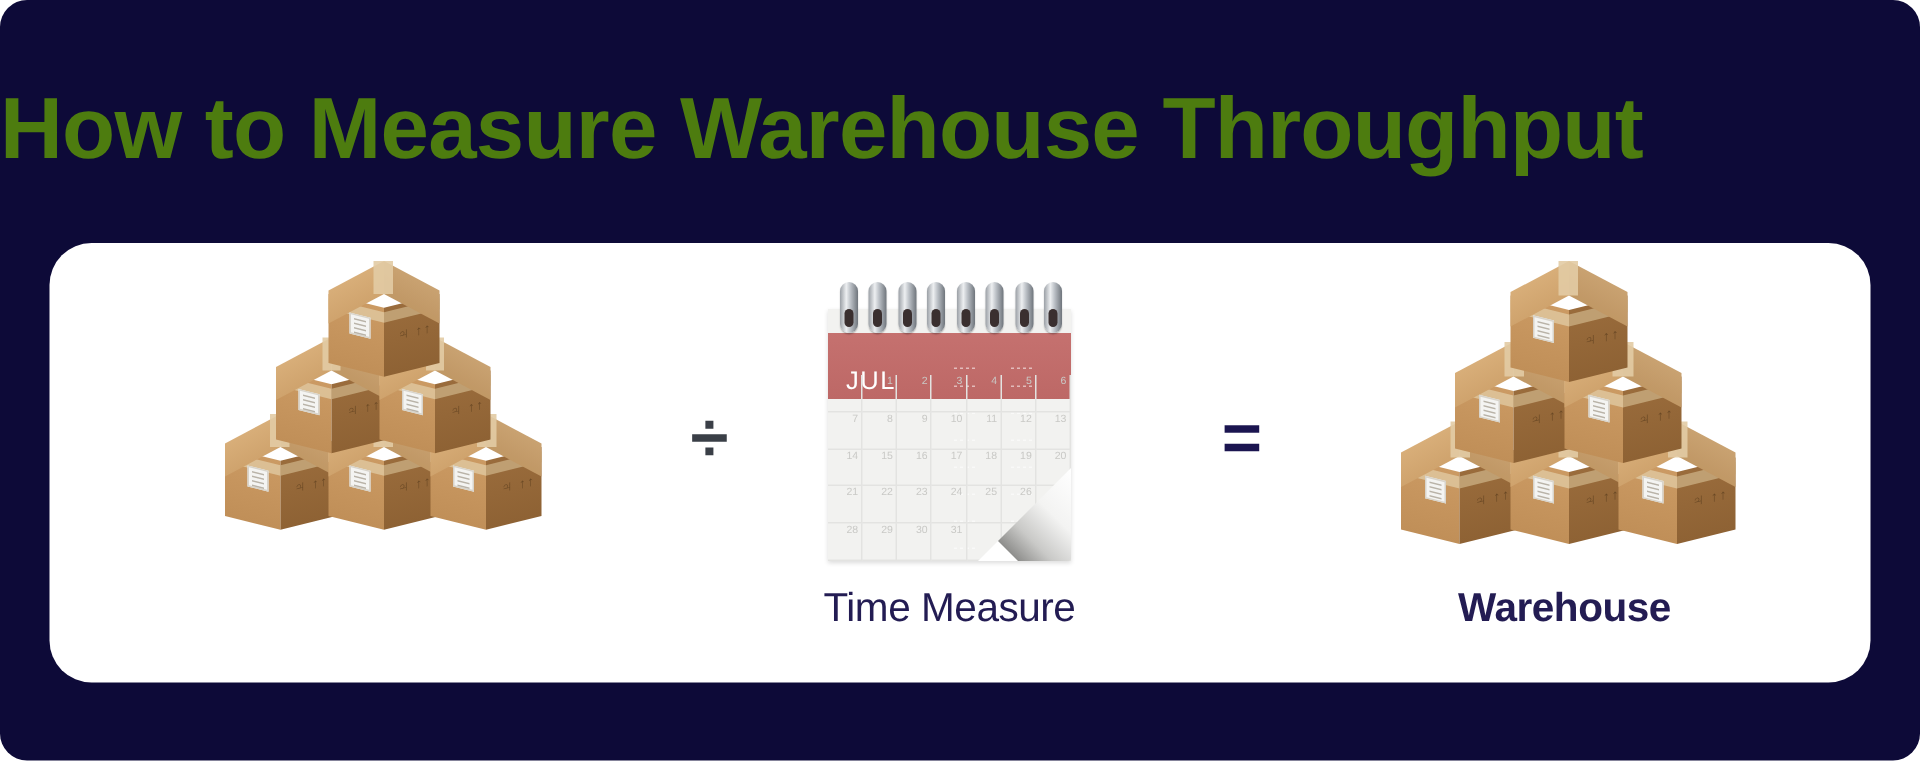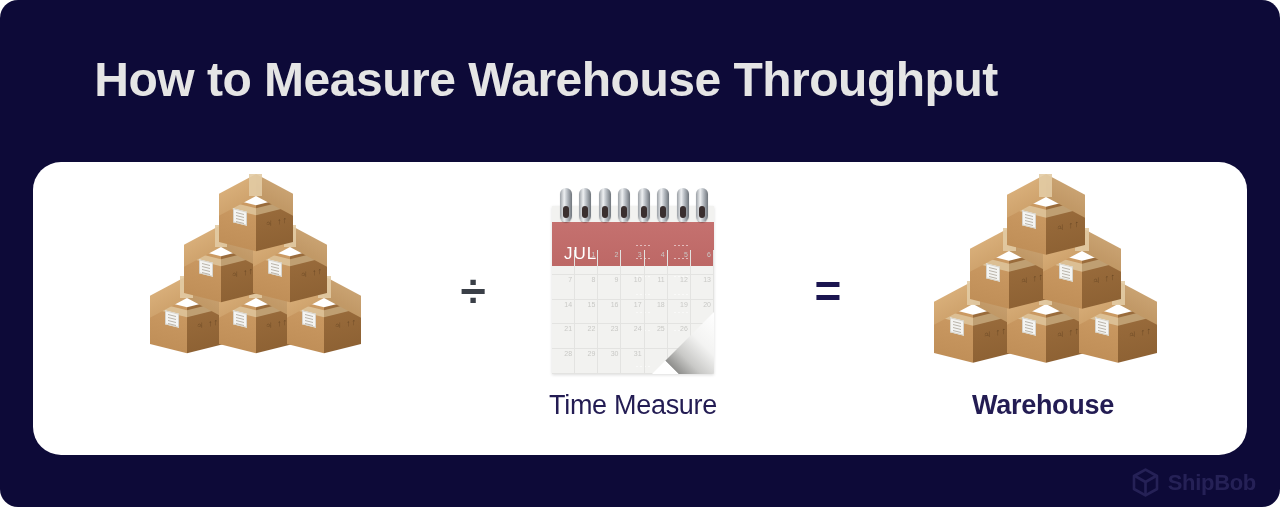--- a/index.html
+++ b/index.html
@@ -3,21 +3,21 @@
 <meta charset="utf-8">
 <style>
   html,body{margin:0;padding:0;background:#ffffff;}
   body{width:1280px;height:507px;overflow:hidden;
        font-family:"Liberation Sans","DejaVu Sans",sans-serif;}
 
   .panel{position:absolute;left:0;top:0;width:1280px;height:507px;
          background:#0D0A38;border-radius:18px;overflow:hidden;}
 
   .title{position:absolute;left:0;top:52px;width:1092px;text-align:center;
-         color:#e5e5e5;font-size:48px;font-weight:bold;letter-spacing:-0.5px;
+         color:#4d7c0f;font-size:58px;font-weight:bold;letter-spacing:-0.5px;
          white-space:nowrap;}
 
   .card{position:absolute;left:33px;top:162px;width:1214px;height:293px;
         background:#ffffff;border-radius:28px;}
 
   
   .col{position:absolute;top:0;height:293px;}
   .col-left{left:20px;width:400px;}
   .col-mid{left:470px;width:260px;}
   .col-right{left:820px;width:380px;}
@@ -383,24 +383,14 @@
               </div>
               <div class="glyphs" style="left: 49.14px; top: 45.6456px; transform: skewY(-14deg); font-size: 8.58px;"><span style="font-size:10.920000000000002px;">♃</span> <span style="font-size:9.36px;">↑↑</span></div>
             </div>
           </div>
       </div>
       <div class="caption bold">Warehouse</div>
     </div>
 
   </div>
 
-  <div class="logo">
-    <span>
-      <svg width="27" height="29" viewBox="0 0 27 29" fill="none">
-        <path d="M13.5 1.6 L25 8 V21 L13.5 27.4 L2 21 V8 Z" stroke="#3A3470" stroke-width="2.6" stroke-linejoin="round" fill="none"></path>
-        <path d="M3 8 L13.5 14 L24 8" stroke="#3A3470" stroke-width="2.6" stroke-linejoin="round" fill="none"></path>
-        <path d="M13.5 14 V26" stroke="#3A3470" stroke-width="2.6" fill="none"></path>
-      </svg>
-    </span>
-    <span class="logo-text">ShipBob</span>
-  </div>
 
 </div>
 
 </body></html>

